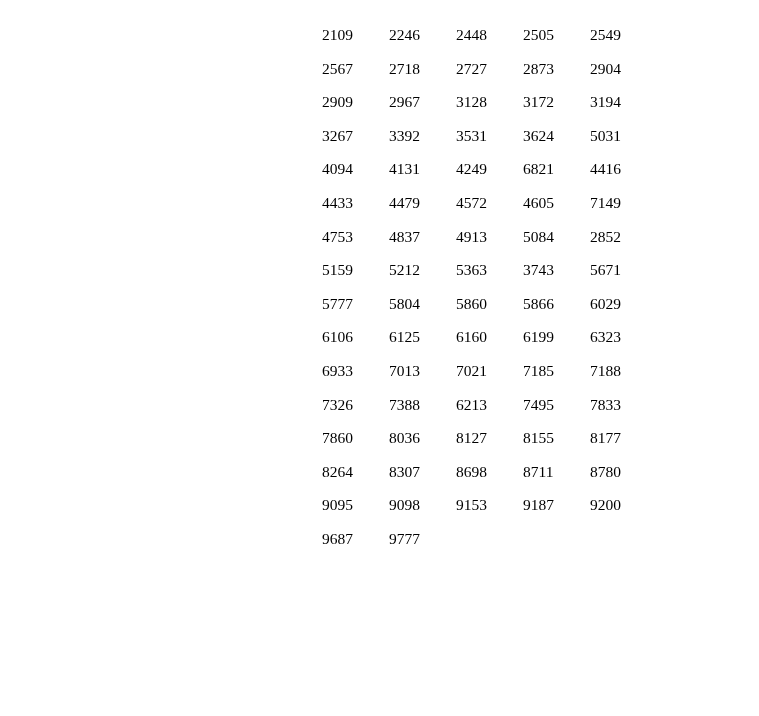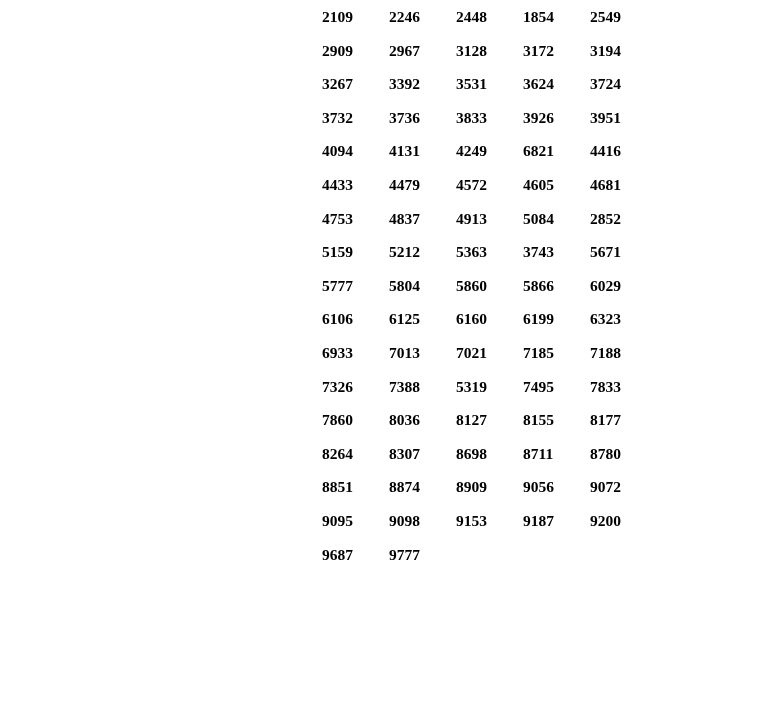--- a/index.html
+++ b/index.html
@@ -10,22 +10,22 @@
   body {
     width: 759px;
     height: 716px;
     font-family: "Liberation Serif", "DejaVu Serif", serif;
     color: #000000;
     overflow: hidden;
   }
   #number-table {
     border-collapse: collapse;
     margin-left: 322px;
+    margin-top: 18px;
     table-layout: fixed;
-    font-weight: bold;
   }
   #number-table td {
     width: 67px;
     padding: 0;
     height: 33.6px;
     font-size: 15.5px;
     line-height: 33.6px;
     text-align: left;
     white-space: nowrap;
     vertical-align: middle;
@@ -36,57 +36,57 @@
 </style>
 </head>
 <body>
 
 <table id="number-table">
   <tbody>
       <tr>
         <td>2109</td>
         <td>2246</td>
         <td>2448</td>
-        <td>1854</td>
+        <td>2505</td>
         <td>2549</td>
+      </tr>
+      <tr>
+        <td>2567</td>
+        <td>2718</td>
+        <td>2727</td>
+        <td>2873</td>
+        <td>2904</td>
       </tr>
       <tr>
         <td>2909</td>
         <td>2967</td>
         <td>3128</td>
         <td>3172</td>
         <td>3194</td>
       </tr>
       <tr>
         <td>3267</td>
         <td>3392</td>
         <td>3531</td>
         <td>3624</td>
-        <td>3724</td>
-      </tr>
-      <tr>
-        <td>3732</td>
-        <td>3736</td>
-        <td>3833</td>
-        <td>3926</td>
-        <td>3951</td>
+        <td>5031</td>
       </tr>
       <tr>
         <td>4094</td>
         <td>4131</td>
         <td>4249</td>
         <td>6821</td>
         <td>4416</td>
       </tr>
       <tr>
         <td>4433</td>
         <td>4479</td>
         <td>4572</td>
         <td>4605</td>
-        <td>4681</td>
+        <td>7149</td>
       </tr>
       <tr>
         <td>4753</td>
         <td>4837</td>
         <td>4913</td>
         <td>5084</td>
         <td>2852</td>
       </tr>
       <tr>
         <td>5159</td>
@@ -112,44 +112,37 @@
       <tr>
         <td>6933</td>
         <td>7013</td>
         <td>7021</td>
         <td>7185</td>
         <td>7188</td>
       </tr>
       <tr>
         <td>7326</td>
         <td>7388</td>
-        <td>5319</td>
+        <td>6213</td>
         <td>7495</td>
         <td>7833</td>
       </tr>
       <tr>
         <td>7860</td>
         <td>8036</td>
         <td>8127</td>
         <td>8155</td>
         <td>8177</td>
       </tr>
       <tr>
         <td>8264</td>
         <td>8307</td>
         <td>8698</td>
         <td>8711</td>
         <td>8780</td>
-      </tr>
-      <tr>
-        <td>8851</td>
-        <td>8874</td>
-        <td>8909</td>
-        <td>9056</td>
-        <td>9072</td>
       </tr>
       <tr>
         <td>9095</td>
         <td>9098</td>
         <td>9153</td>
         <td>9187</td>
         <td>9200</td>
       </tr>
       <tr>
         <td>9687</td>

